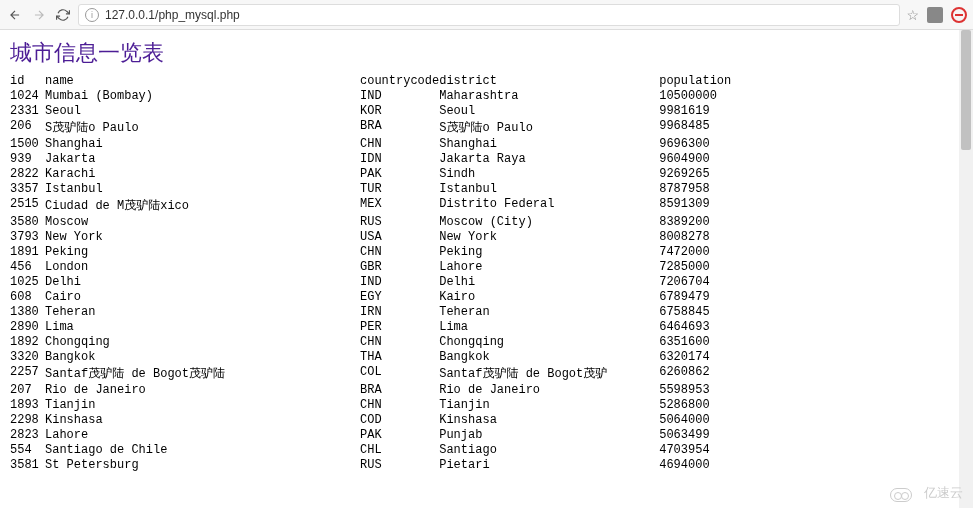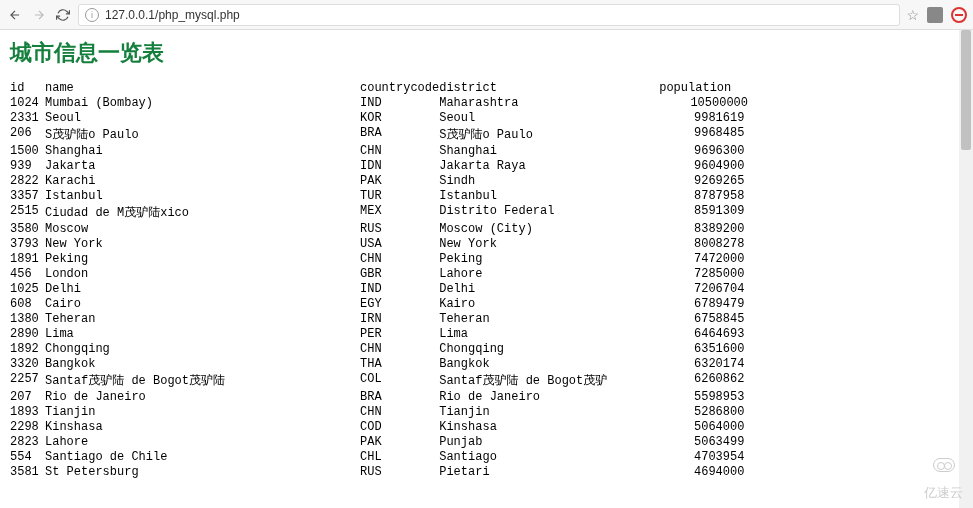--- a/index.html
+++ b/index.html
@@ -67,24 +67,24 @@
       position: relative;
     }
     .stop-icon::after {
       content:''; position:absolute; left:2px; top:5px; width:8px; height:2px; background:#d33;
     }
     .content {
       padding: 8px 10px;
     }
     h2.page-title {
       font-family: "SimSun", serif;
-      font-weight: bold;
+      font-weight: normal;
       font-size: 22px;
-      margin-bottom: 12px;
-      color: #15803d;
+      margin-bottom: 5px;
+      color: #4c1d95;
     }
     .data-table {
       font-family: "Courier New", monospace;
       font-size: 12px;
       color: #000;
       border-collapse: collapse;
     }
     .data-table th {
       text-align: left;
       font-weight: normal;
@@ -92,31 +92,30 @@
     }
     .data-table td, .data-table th {
       padding: 0.5px 0;
       vertical-align: top;
       white-space: nowrap;
     }
     .col-id { width: 35px; margin-left: 32px; }
     .col-name { width: 315px; }
     .col-country { width: 60px; margin-left: 44px; }
     .col-district { width: 220px; }
-    .col-pop { width: 120px; text-align: center; }
+    .col-pop { width: 120px; }
     .watermark {
       position: absolute;
       right: 10px;
       bottom: 6px;
       display: flex;
-      align-items: center;
+      align-items: flex-end;
       gap: 12px;
       color: #ccc;
       font-size: 13px;
-      flex-direction: column;
     }
     .wm-icon {
       width: 22px; height: 14px;
       border: 1.5px solid #ccc;
       border-radius: 8px;
       position: relative;
     }
     .wm-icon::before, .wm-icon::after {
       content:''; position:absolute; border:1.5px solid #ccc; border-radius:50%;
       width:6px; height:6px; top:3px;

